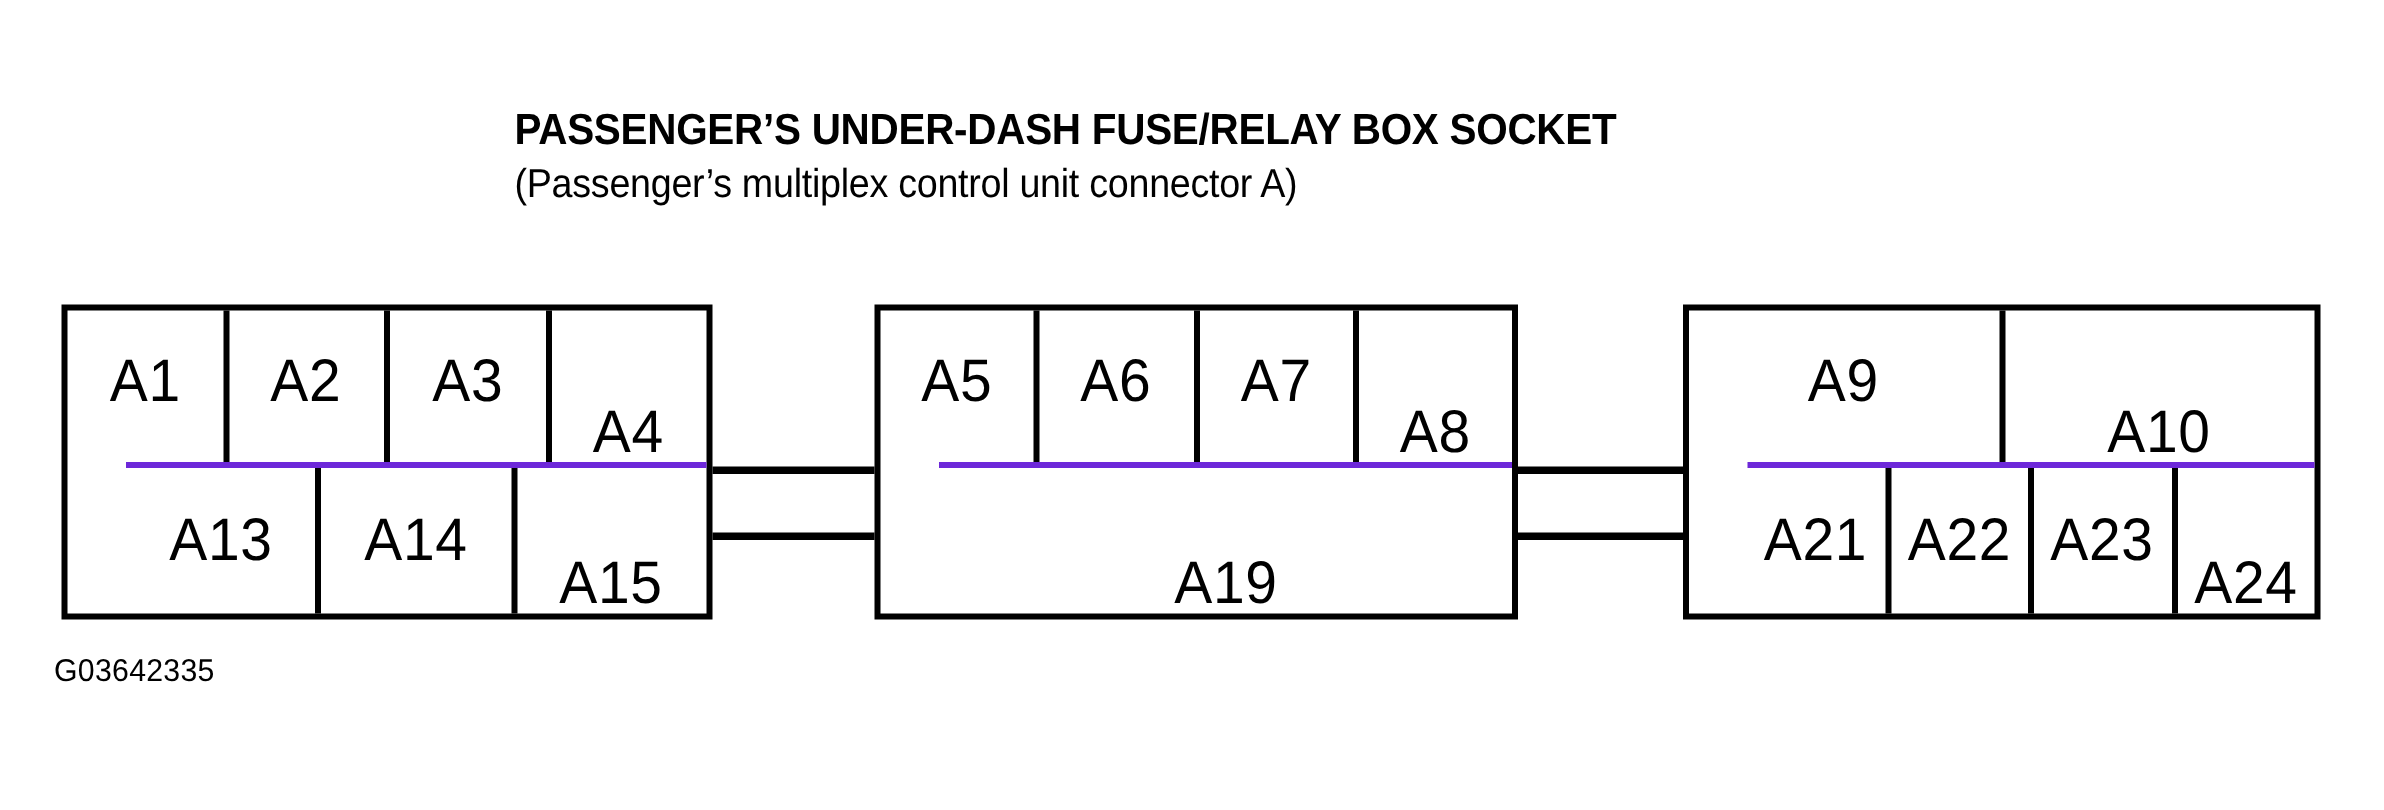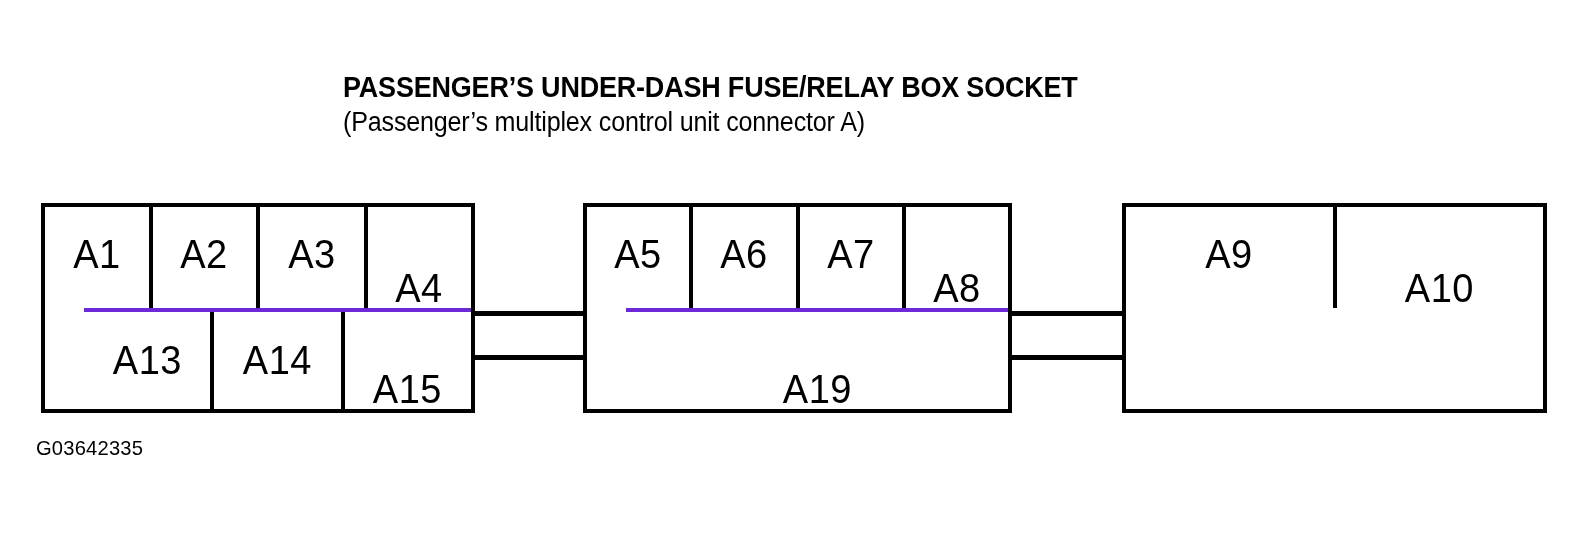--- a/index.html
+++ b/index.html
@@ -186,17 +186,31 @@
 
   <div class="connector-block" style="left:1118px; width:425px;">
     <div class="block-row row-top">
       <div class="pin-cell">
         <span class="pin-label">A9</span>
       </div>
       <div class="pin-cell">
         <span class="pin-label">A10</span>
       </div>
     </div>
+    <div class="block-row row-bottom">
+      <div class="pin-cell">
+        <span class="pin-label">A21</span>
+      </div>
+      <div class="pin-cell">
+        <span class="pin-label">A22</span>
+      </div>
+      <div class="pin-cell">
+        <span class="pin-label">A23</span>
+      </div>
+      <div class="pin-cell">
+        <span class="pin-label">A24</span>
+      </div>
+    </div>
   </div>
 
 </div>
 
 <div id="figure-code">G03642335</div>
 
 </body></html>

